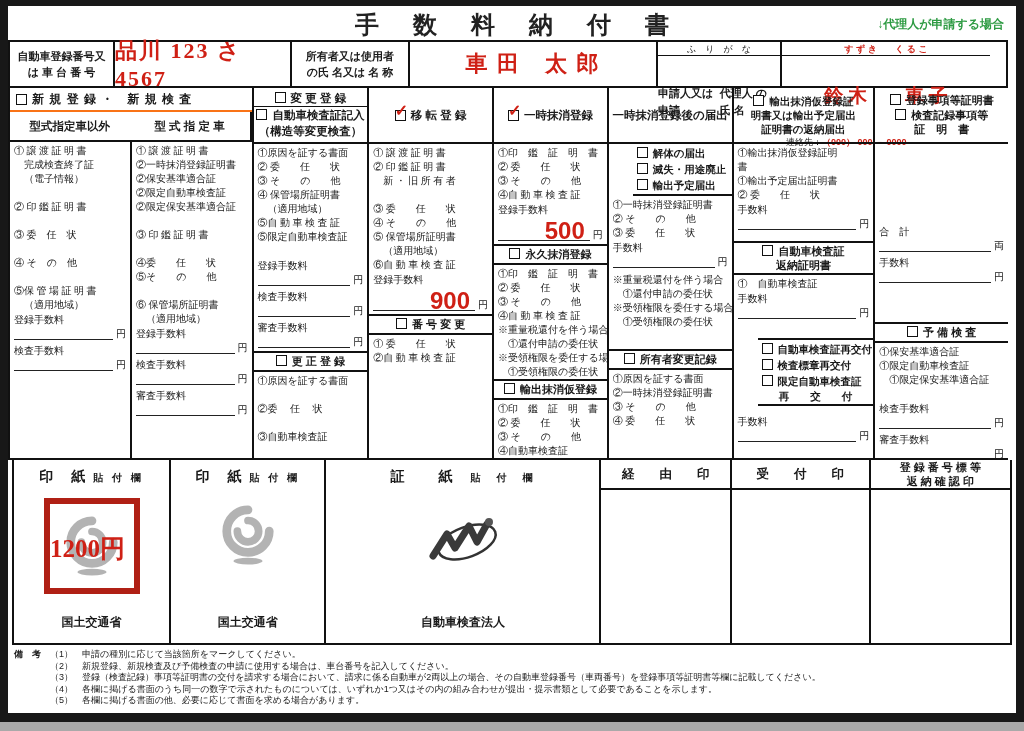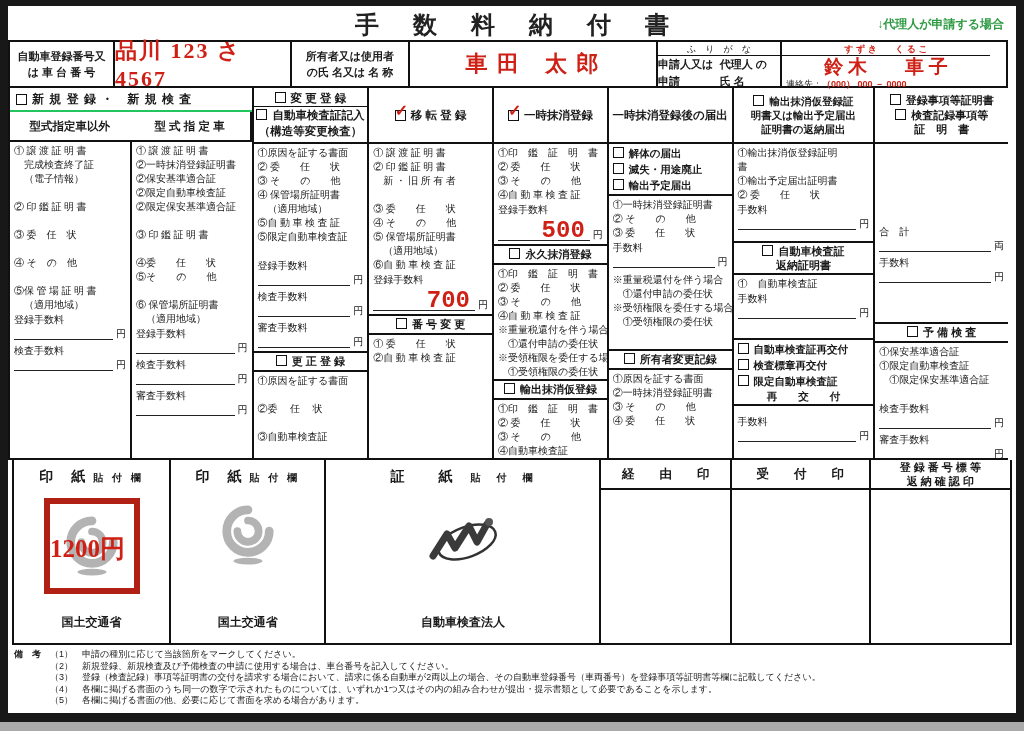--- a/index.html
+++ b/index.html
@@ -16,21 +16,21 @@
                 font-family:"Liberation Sans", sans-serif; font-size:12px; }
 
   
   .hdr { position:absolute; left:0; top:34px; width:1000px; height:48px; border:2px solid #111; display:flex; }
   .hcell { border-right:2px solid #111; height:100%; }
   .hcell:last-child { border-right:none; }
   .hlabel { display:flex; flex-direction:column; align-items:center; justify-content:center;
             font-family:"Liberation Sans", sans-serif; font-size:11px; font-weight:bold; line-height:1.5; }
   .hvalue { display:flex; align-items:center; justify-content:center; color:#cf2015;
             font-size:22px; font-weight:bold; letter-spacing:2px; }
-  .h-applicant { display:flex; flex-direction:column; }
+  .h-applicant { display:flex; flex-direction:column;gap:29px; }
   .furi-strip { height:14px; border-bottom:1px solid #111; text-align:center; font-size:9px;
                 font-family:"Liberation Sans", sans-serif; line-height:14px; }
   .furi-red { color:#cf2015; font-weight:bold; }
   .appl-label { flex:1; display:flex; flex-direction:row; justify-content:center; align-items:center;
                 font-family:"Liberation Sans", sans-serif; font-size:11px; font-weight:bold; line-height:1.5; }
   .appl-name { height:22px; text-align:center; color:#cf2015; font-size:19px; font-weight:bold; line-height:22px; }
   .contact { height:12px; font-size:9px; line-height:12px; padding-left:4px; font-family:"Liberation Sans", sans-serif; }
   .contact .num { color:#cf2015; font-weight:bold; }
 
   
@@ -44,33 +44,33 @@
   .cb.checked::after { content:"✓"; position:absolute; left:-1px; top:-7px; color:#cf2015;
                        font-size:16px; font-weight:bold; font-family:"Liberation Sans", sans-serif; }
   .items { padding:2px 4px 0 4px; }
   .ln { min-height:14px; white-space:nowrap; }
   .fee { padding:1px 4px 3px 4px; }
   .fee-l { min-height:13px; }
   .fee-row { display:flex; align-items:flex-end; height:13px; position:relative; }
   .fee-line { flex:1; border-bottom:1.2px solid #222; margin-right:3px; height:100%; }
   .yen { font-size:10px; line-height:12px; }
   .amount { position:absolute; right:18px; bottom:-1px; color:#cf2015; font-weight:bold;
-            font-size:24px; line-height:22px; font-family:Liberation Mono, monospace; }
+            font-size:24px; line-height:22px; font-family:Liberation Sans, sans-serif; }
   .fee-row.amt { height:24px; }
   .sech { border-top:2px solid #111; border-bottom:2px solid #111; text-align:center; font-weight:bold;
           font-family:"Liberation Sans", sans-serif; font-size:11px; padding:1px 2px; line-height:15px; }
   .sech.two { line-height:14px; }
   .chkline { font-family:"Liberation Sans", sans-serif; font-weight:bold; font-size:10.5px;
              line-height:16px; white-space:nowrap; }
-  .chkgroup { border-bottom:2px solid #111; padding:1px 4px; }
+  .chkgroup { border-bottom:2px solid #111; padding:1px 4px;margin-left:24px; }
   .wrapline { font-family:"Liberation Sans", sans-serif; font-weight:bold; font-size:10.5px; text-align:center; }
   .sp8{height:8px} .sp16{height:16px} .sp20{height:20px} .sp36{height:36px} .sp80{height:80px}
 
   
-  .c1head { height:24px; border-bottom:2px solid #22c55e; display:flex; align-items:center; padding-left:6px;
+  .c1head { height:24px; border-bottom:2px solid #f97316; display:flex; align-items:center; padding-left:6px;
             font-family:"Liberation Sans", sans-serif; font-weight:bold; font-size:12px; letter-spacing:1px; }
   .c1subs { display:flex; height:30px; border-bottom:2px solid #111; }
   .c1subs > div { display:flex; align-items:center; justify-content:center; font-family:"Liberation Sans", sans-serif;
                   font-weight:bold; font-size:11.5px; }
   .c1body { display:flex; height:316px; }
   .c1a { width:122px; border-right:2px solid #111; }
   .c1b { flex:1; }
 
   
   .stamps { position:absolute; left:4px; top:454px; width:1000px; height:185px; border:2px solid #111; border-top:none; display:flex; }
@@ -280,21 +280,21 @@
             <div class="ln"></div>
             <div class="ln">③ 委　　任　　状</div>
             <div class="ln">④ そ　　の　　他</div>
             <div class="ln">⑤ 保管場所証明書</div>
             <div class="ln">　（適用地域）</div>
             <div class="ln">⑥自 動 車 検 査 証</div>
           </div>
         <div class="fee">
           <div class="fee-l">登録手数料</div>
           <div class="fee-row amt">
-            <span class="amount">700</span>
+            <span class="amount">900</span>
             <span class="fee-line"></span>
             <span class="yen">円</span>
           </div>
         </div>
         <div class="sech"><span class="cb"></span><span>番 号 変 更</span></div>
         <div class="items">
             <div class="ln">① 委　　任　　状</div>
             <div class="ln">②自 動 車 検 査 証</div>
           </div>
       </div>

